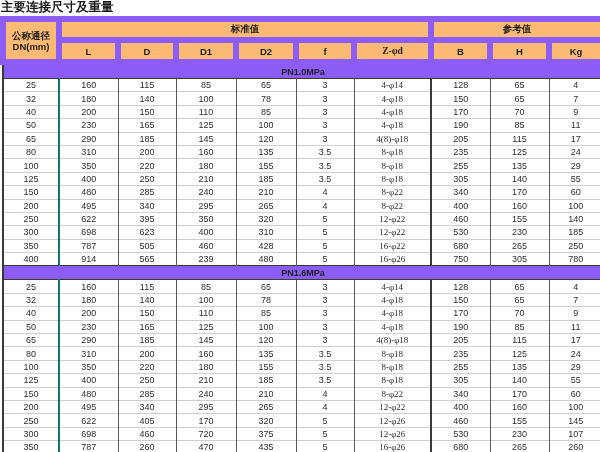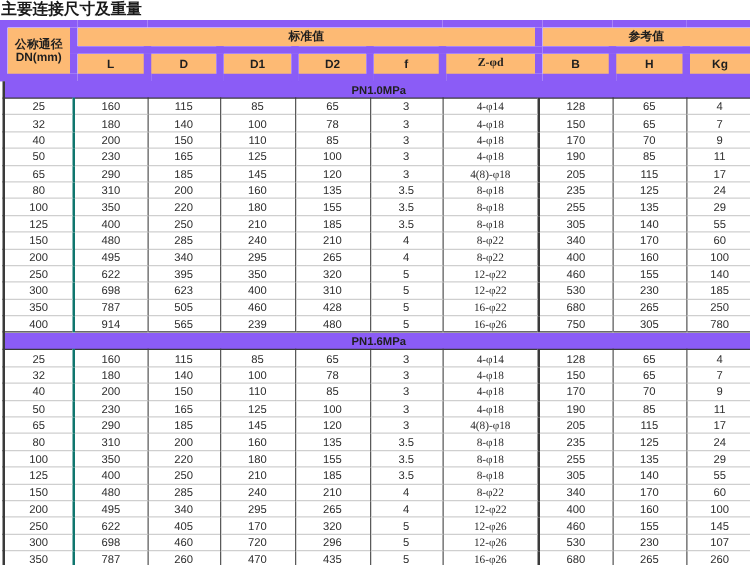--- a/index.html
+++ b/index.html
@@ -416,21 +416,21 @@
           <td class="group-end">12-φ26</td>
           <td>460</td>
           <td>155</td>
           <td>145</td>
         </tr>
         <tr class="data-row">
           <td class="dn-cell">300</td>
           <td>698</td>
           <td>460</td>
           <td>720</td>
-          <td>296</td>
+          <td>375</td>
           <td>5</td>
           <td class="group-end">12-φ26</td>
           <td>530</td>
           <td>230</td>
           <td>107</td>
         </tr>
         <tr class="data-row">
           <td class="dn-cell">350</td>
           <td>787</td>
           <td>260</td>

